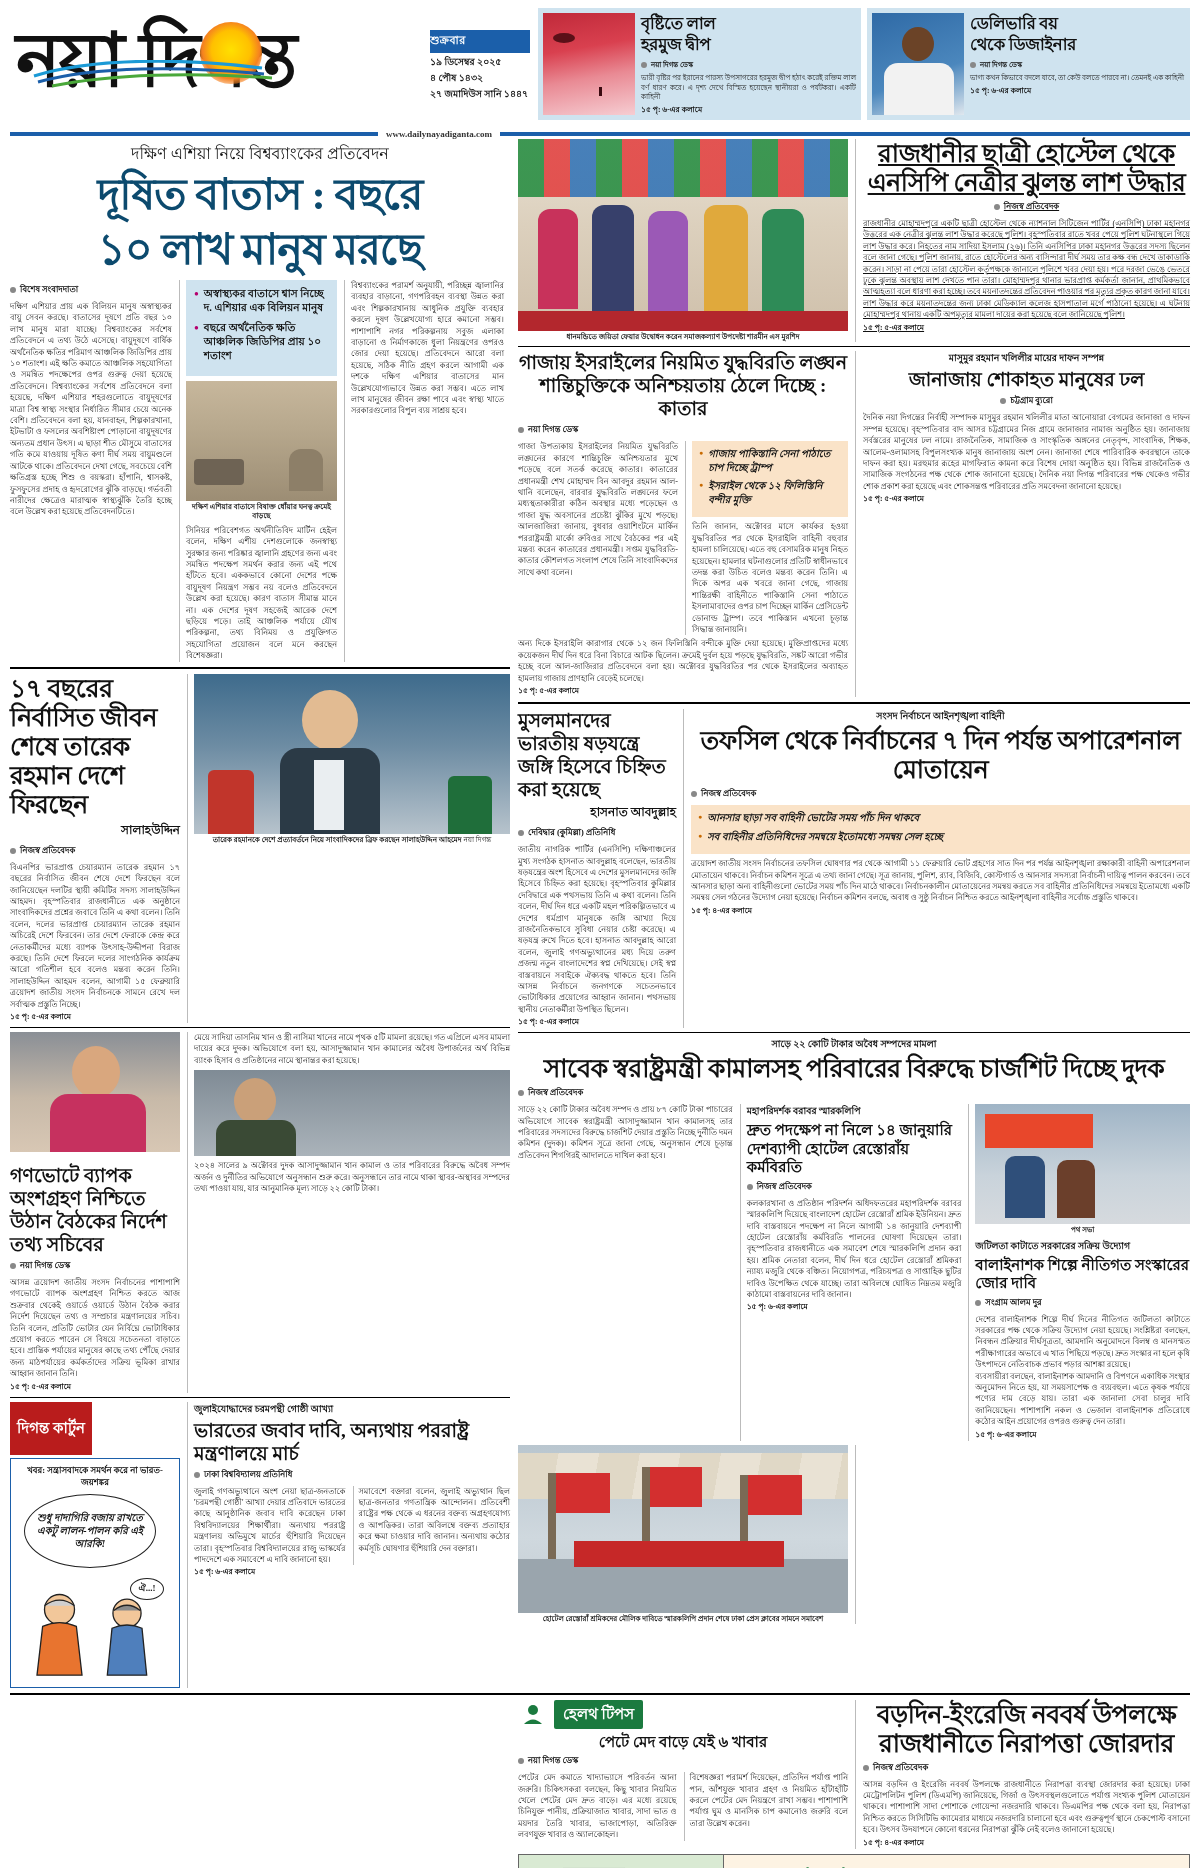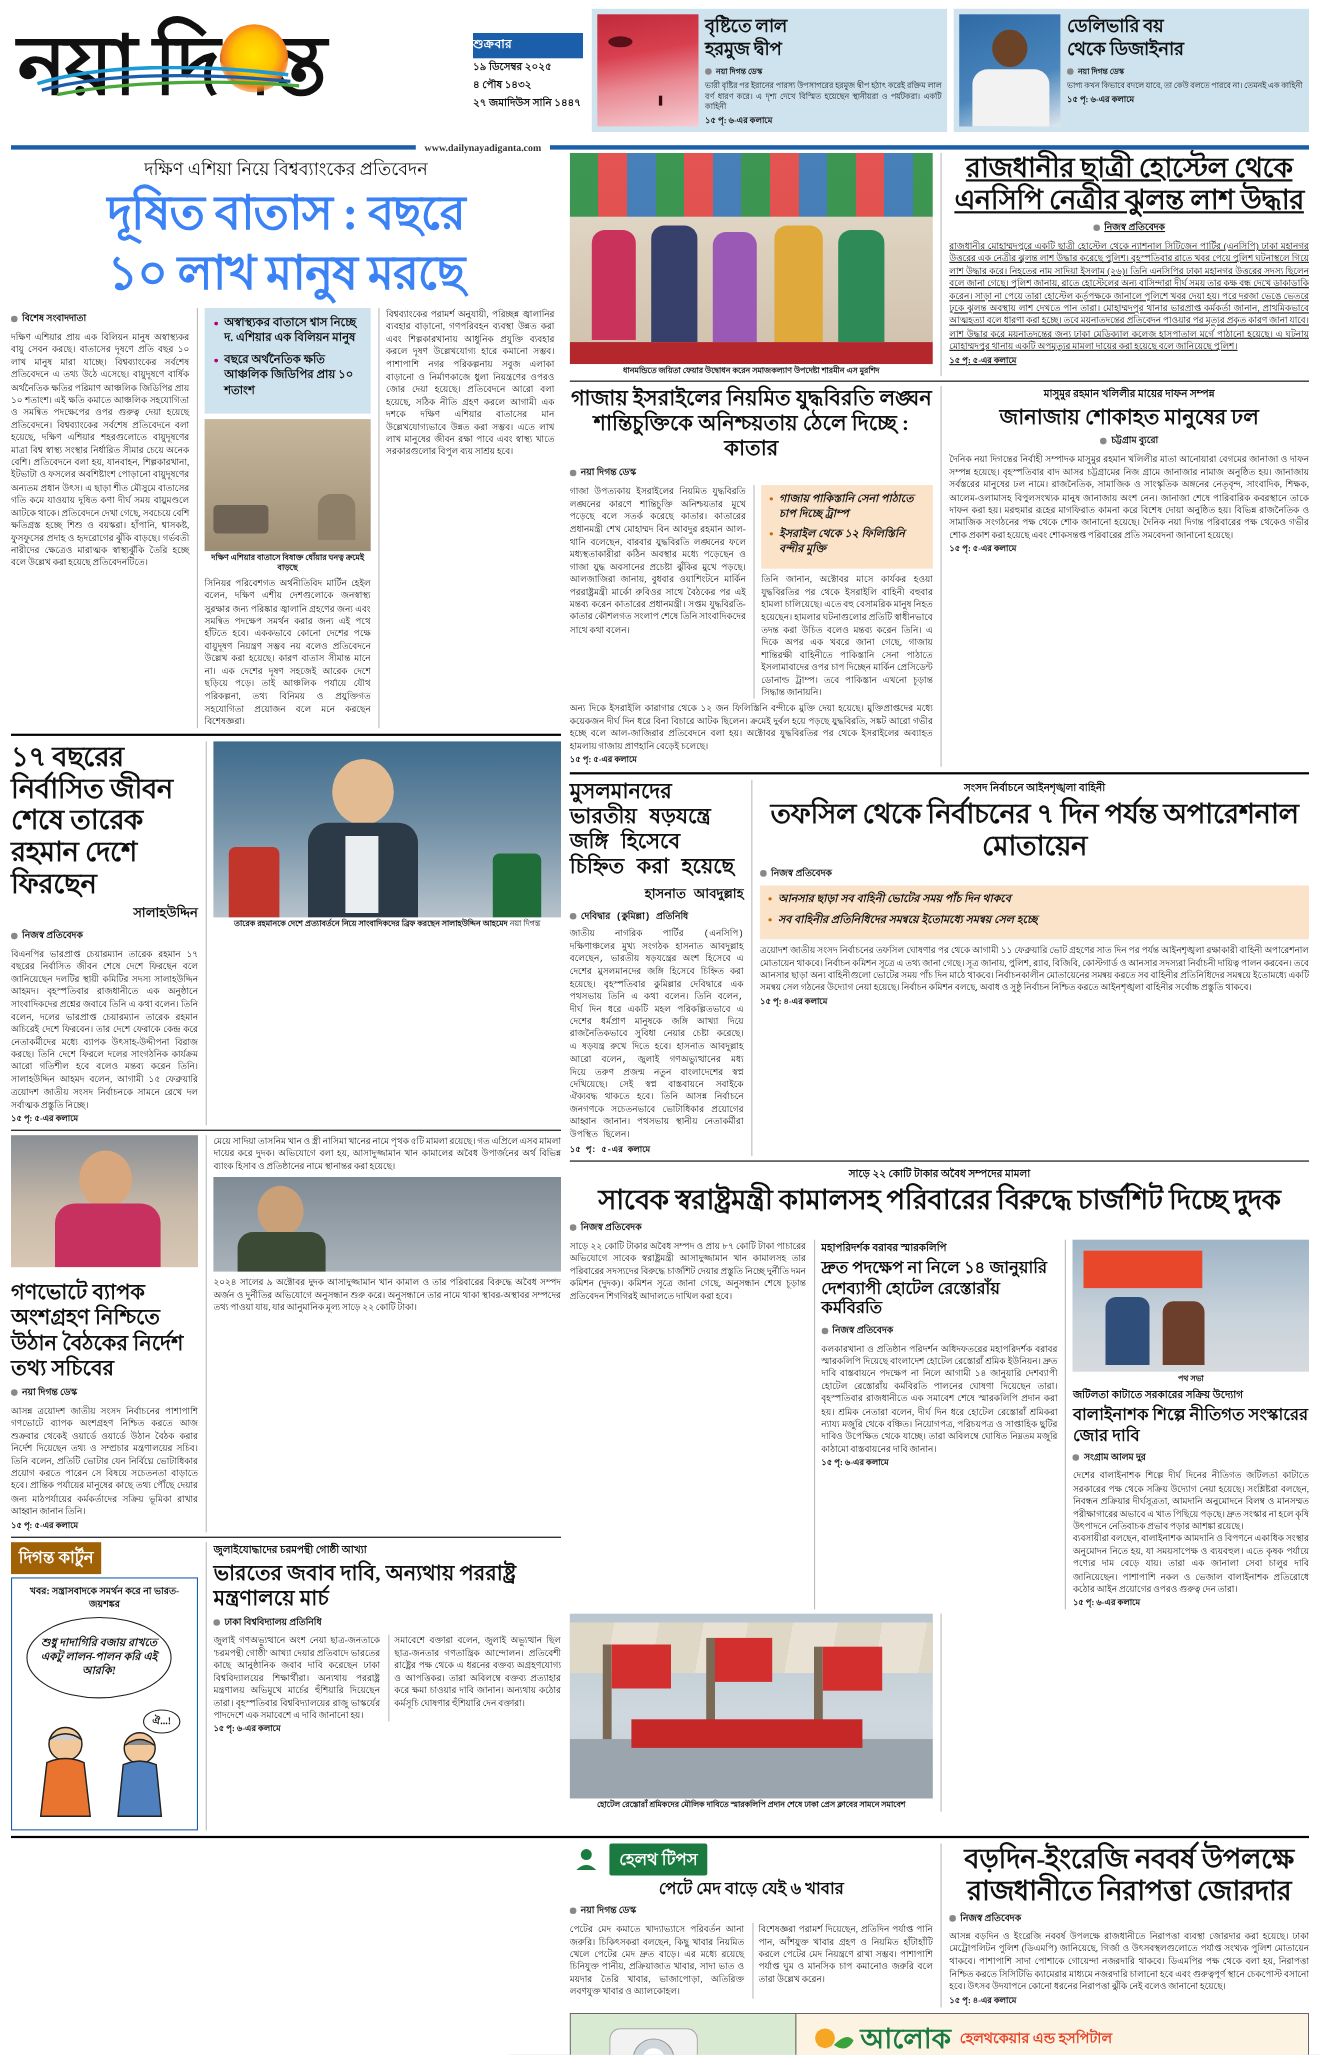--- a/index.html
+++ b/index.html
@@ -55,38 +55,38 @@
   .main { display:flex; gap:8px; }
   .col-left  { width:500px; }
   .col-right { width:672px; }
   .cols2 { display:flex; gap:7px; }
   .cols3 { display:flex; gap:7px; }
   .c { flex:1; }
   .sep { border-left:1px solid #bbb; }
 
   
   .kicker { text-align:center; font-size:16px; font-weight:normal; margin:2px 0 2px;}
-  .lead-head { color:#3b82f6; font-size:43px; line-height:50px; font-weight:bold; text-align:center; letter-spacing:-1px; margin-bottom:5px;}
+  .lead-head { color:#0c4a6e; font-size:43px; line-height:50px; font-weight:bold; text-align:center; letter-spacing:-1px; margin-bottom:5px;}
   .hl-box { background:#cfe3ef; padding:7px 8px; font-size:10.5px; line-height:14px; font-weight:bold;}
   .hl-box li { list-style:none; display:flex; gap:5px; margin-bottom:6px;}
   .hl-box li::before { content:"\25CF"; color:#b5006e; font-size:8px; line-height:14px;}
   .hl-box2 { background:#fae3c8; padding:6px 7px; font-size:10px; line-height:13.5px; font-weight:bold; }
   .hl-box2 li { list-style:none; display:flex; gap:5px; margin-bottom:5px;font-style:italic;}
   .hl-box2 li::before { content:"\25CF"; color:#c86a00; font-size:7px; line-height:13px;}
 
   h2.hl { font-size:25px; line-height:29px; font-weight:bold; text-align:center; letter-spacing:-.4px;}
   h2.hl.left { text-align:left; }
   h3.hm  { font-size:19px; line-height:23px; font-weight:bold; text-align:center;}
   h3.hm.left { text-align:left;}
   h4.hs  { font-size:15px; line-height:18.5px; font-weight:bold; text-align:center;}
   .subhead { font-size:12px; font-weight:bold; text-align:center; margin-top:2px;}
   .minikicker { font-size:9.4px; font-weight:bold; text-align:center; margin-bottom:2px;}
 
   
-  .cartoon-hd { background:#a16207; color:#fff; font-size:15px; font-weight:bold; padding:2px 7px; display:inline-block;}
+  .cartoon-hd { background:#b91c1c; color:#fff; font-size:15px; font-weight:bold; padding:14px 7px; display:inline-block;}
   .cartoon-box { border:1px solid #1b5faa; padding:5px; margin-top:3px; }
   .cartoon-cap { font-size:8.6px; font-weight:bold; text-align:center; line-height:12px;}
 
   
   .tips-hd { background:#1b7a3f; color:#fff; font-size:15px; font-weight:bold; padding:2px 9px; display:inline-block; border-radius:2px;}
 
   
   .ad { border:1px solid #666; display:flex; height:112px; margin-top:5px; }
   .ad .imgpart { width:205px; background:#d9ead3; position:relative; border-right:1px solid #666;}
   .ad .rightpart { flex:1; background:#fdf3e3; display:flex; flex-direction:column;}
@@ -367,21 +367,21 @@
             <span>চট্টগ্রাম ব্যুরো</span>
             </div>
           <div class="body-txt">দৈনিক নয়া দিগন্তের নির্বাহী সম্পাদক মাসুমুর রহমান খলিলীর মাতা আনোয়ারা বেগমের জানাজা ও দাফন সম্পন্ন হয়েছে। বৃহস্পতিবার বাদ আসর চট্টগ্রামের নিজ গ্রামে জানাজার নামাজ অনুষ্ঠিত হয়। জানাজায় সর্বস্তরের মানুষের ঢল নামে। রাজনৈতিক, সামাজিক ও সাংস্কৃতিক অঙ্গনের নেতৃবৃন্দ, সাংবাদিক, শিক্ষক, আলেম-ওলামাসহ বিপুলসংখ্যক মানুষ জানাজায় অংশ নেন। জানাজা শেষে পারিবারিক কবরস্থানে তাকে দাফন করা হয়। মরহুমার রূহের মাগফিরাত কামনা করে বিশেষ দোয়া অনুষ্ঠিত হয়। বিভিন্ন রাজনৈতিক ও সামাজিক সংগঠনের পক্ষ থেকে শোক জানানো হয়েছে। দৈনিক নয়া দিগন্ত পরিবারের পক্ষ থেকেও গভীর শোক প্রকাশ করা হয়েছে এবং শোকসন্তপ্ত পরিবারের প্রতি সমবেদনা জানানো হয়েছে।</div>
           <div class="jump">১৫ পৃ: ৫-এর কলামে</div>
         </div>
       </div>
 
       <div class="hr-thick"></div>
 
       <div class="cols2">
-        <div style="width:158px;flex:none;font-family:Liberation Mono, monospace;">
+        <div style="width:158px;flex:none;">
           <h3 class="hm left">মুসলমানদের ভারতীয় ষড়যন্ত্রে জঙ্গি হিসেবে চিহ্নিত করা হয়েছে</h3>
           <div class="subhead" style="text-align:right;">হাসনাত আবদুল্লাহ</div>
           <div class="byline">
               <span class="dot"></span>
             <span>দেবিদ্বার (কুমিল্লা) প্রতিনিধি</span>
             </div>
           <div class="body-txt">জাতীয় নাগরিক পার্টির (এনসিপি) দক্ষিণাঞ্চলের মুখ্য সংগঠক হাসনাত আবদুল্লাহ বলেছেন, ভারতীয় ষড়যন্ত্রের অংশ হিসেবে এ দেশের মুসলমানদের জঙ্গি হিসেবে চিহ্নিত করা হয়েছে। বৃহস্পতিবার কুমিল্লার দেবিদ্বারে এক পথসভায় তিনি এ কথা বলেন। তিনি বলেন, দীর্ঘ দিন ধরে একটি মহল পরিকল্পিতভাবে এ দেশের ধর্মপ্রাণ মানুষকে জঙ্গি আখ্যা দিয়ে রাজনৈতিকভাবে সুবিধা নেয়ার চেষ্টা করেছে। এ ষড়যন্ত্র রুখে দিতে হবে। হাসনাত আবদুল্লাহ আরো বলেন, জুলাই গণঅভ্যুত্থানের মধ্য দিয়ে তরুণ প্রজন্ম নতুন বাংলাদেশের স্বপ্ন দেখিয়েছে। সেই স্বপ্ন বাস্তবায়নে সবাইকে ঐক্যবদ্ধ থাকতে হবে। তিনি আসন্ন নির্বাচনে জনগণকে সচেতনভাবে ভোটাধিকার প্রয়োগের আহ্বান জানান। পথসভায় স্থানীয় নেতাকর্মীরা উপস্থিত ছিলেন।</div>
           <div class="jump">১৫ পৃ: ৫-এর কলামে</div>
         </div>
 

